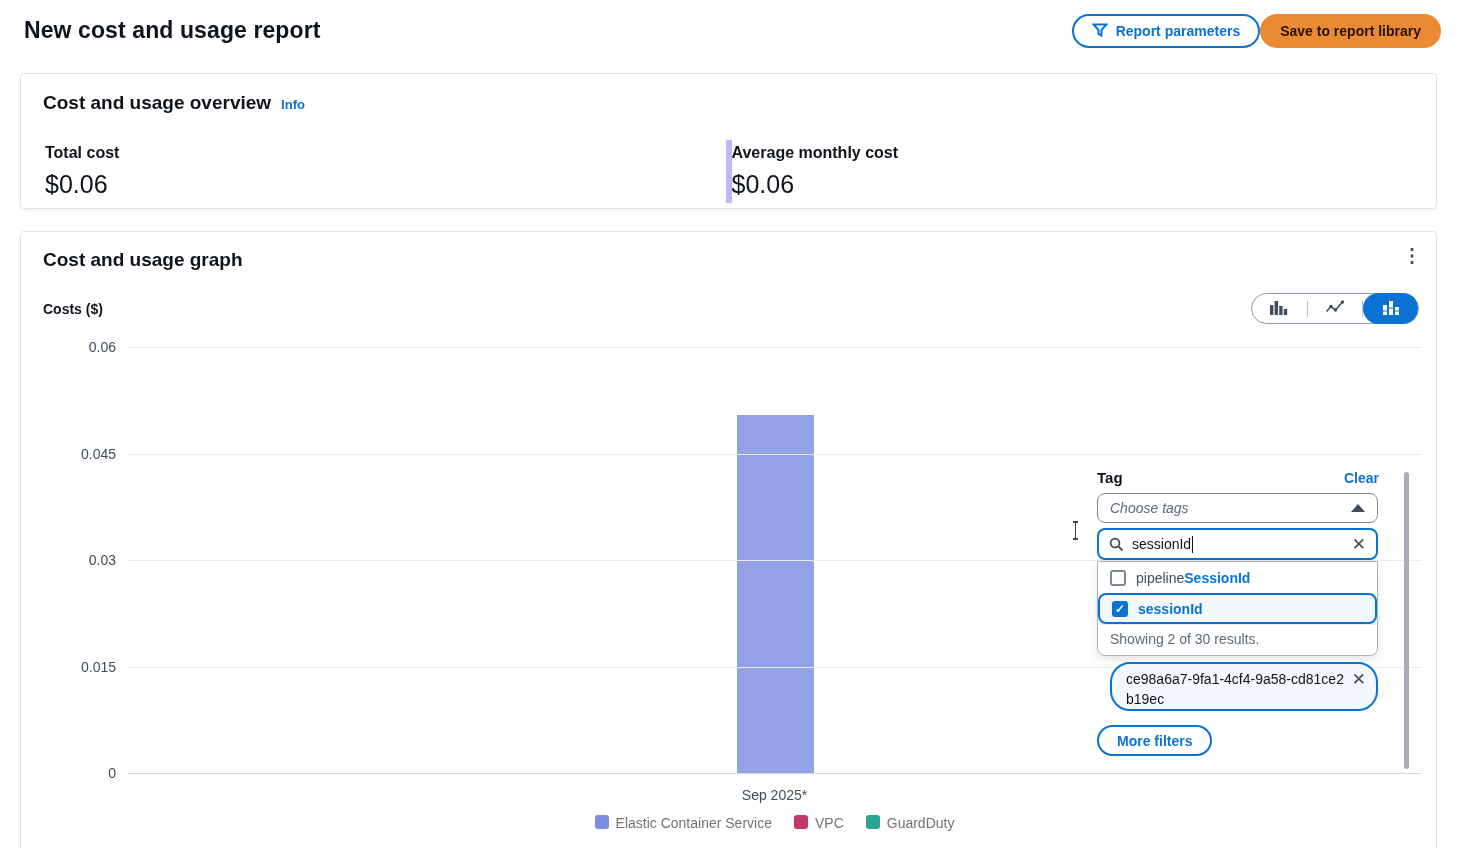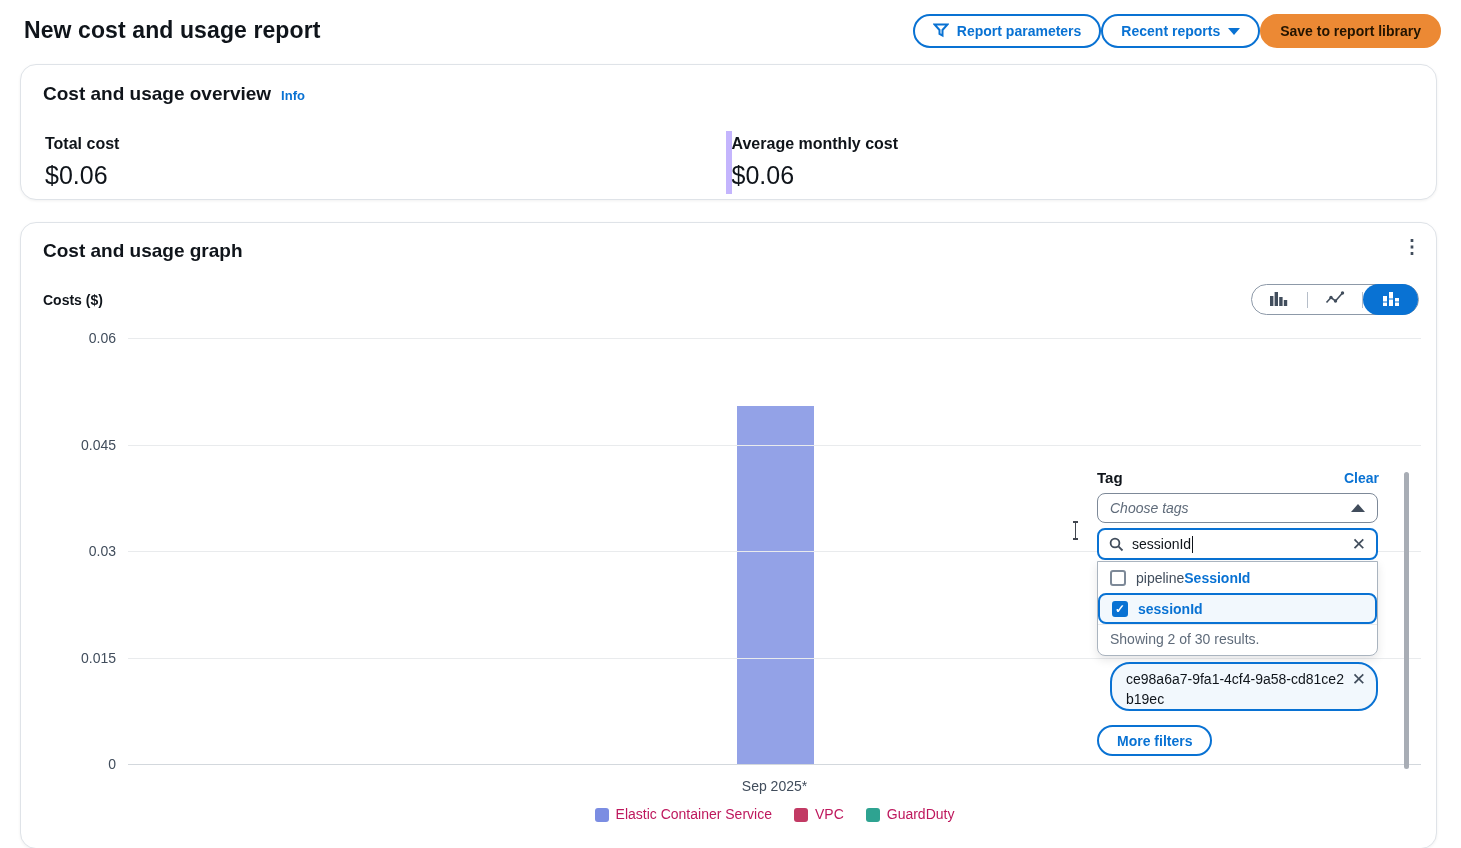--- a/index.html
+++ b/index.html
@@ -10,21 +10,21 @@
   
   .page-title { left:24px; top:17px; font-size:23px; font-weight:bold; letter-spacing:.1px; }
   .topbar { right:20px; top:14px; display:flex; gap:0; }
   .btn { height:34px; border-radius:17px; display:flex; align-items:center; justify-content:center; gap:8px;
          font-size:14px; font-weight:bold; cursor:pointer; white-space:nowrap; padding:0 18px; background:#fff;
          border:2px solid #0972d3; color:#0972d3; }
   .btn-primary { background:#ec8934; border:2px solid #ec8934; color:#231400; }
   .caret-down { width:0; height:0; border-left:6px solid transparent; border-right:6px solid transparent; border-top:7px solid #0972d3; }
 
   
-  .card { background:#fff; border:1px solid #dfe3e8; border-radius:16px; box-shadow:0 1px 3px rgba(0,7,22,.06); }
+  .card { background:#fff; border:1px solid #dfe3e8; border-radius:4px; box-shadow:0 1px 3px rgba(0,7,22,.06);margin-top:9px; }
   #overview-card { left:20px; top:64px; width:1417px; height:136px; }
   #graph-card    { left:20px; top:222px; width:1417px; height:627px; }
   .card-title { font-size:19px; font-weight:bold; }
   .info-link { color:#0972d3; font-size:13px; font-weight:bold; margin-left:10px; cursor:pointer; }
 
   .metrics { position:absolute; left:24px; right:24px; top:66px; display:flex; }
   .metric { flex:1; padding:4px 0 4px 0; }
   .metric + .metric { border-left:6px solid #c4b5fd; }
   .metric-label { font-size:16px; font-weight:bold; color:#0f141a; }
   .metric-value { font-size:25px; margin-top:8px; color:#0f141a; }
@@ -40,21 +40,21 @@
   .seg.selected { background:#0972d3; border-radius:16px; height:31px; margin:-1px 0; }
 
   
   #plot { position:absolute; left:107px; top:115px; width:1293px; height:426px; }
   .gridline { position:absolute; left:0; right:0; height:1px; background:#e9ebed; }
   .gridline.base { background:#d3d8dd; }
   .ytick { position:absolute; right:100%; margin-right:12px; transform:translateY(-50%); font-size:14px; color:#414d5c; white-space:nowrap; }
   #bar { position:absolute; width:77px; left:609px; bottom:0; background:#7b8de2; opacity:.82; cursor:pointer; }
   .xtick { position:absolute; left:0; right:0; top:440px; text-align:center; font-size:14px; color:#414d5c; }
   #legend { position:absolute; left:0; right:0; top:468px; display:flex; justify-content:center; gap:22px; }
-  .legend-item { display:flex; align-items:flex-end; gap:7px; font-size:14px; color:#be185d; cursor:pointer; }
+  .legend-item { display:flex; align-items:flex-start; gap:7px; font-size:14px; color:#737373; cursor:pointer; }
   .legend-swatch { width:14px; height:14px; border-radius:3px; }
 
   
   .tag-label { left:1097px; top:469px; font-size:15px; font-weight:bold; }
   .clear-link { left:1344px; top:470px; font-size:14px; font-weight:bold; color:#0972d3; cursor:pointer; }
   .select { left:1097px; top:493px; width:281px; height:30px; background:#fff; border:1px solid #7d8998; border-radius:8px;
             display:flex; align-items:center; padding:0 12px; cursor:pointer; }
   .select-placeholder { font-size:14px; font-style:italic; color:#5f6b7a; flex:1; }
   .caret-up { width:0; height:0; border-left:7px solid transparent; border-right:7px solid transparent; border-bottom:8px solid #414d5c; }
 
@@ -96,24 +96,20 @@
   <h1 class="abs page-title">New cost and usage report</h1>
 
   <div class="abs topbar">
     <div class="btn">
       <span>
         <svg width="16" height="16" viewBox="0 0 16 16" fill="none" stroke="#0972d3" stroke-width="2">
             <path d="M1.5 2.5h13l-5 5.5v5.5l-3-1.7V8z"></path>
           </svg>
       </span>
       <span>Report parameters</span>
-    </div>
-    <div class="btn">
-      <span>Recent reports</span>
-      <span class="caret-down"></span>
     </div>
     <div class="btn btn-primary">
       <span>Save to report library</span>
     </div>
   </div>
 
   <section class="abs card" id="overview-card">
     <div style="position:absolute; left:22px; top:18px; display:flex; align-items:baseline;">
       <span class="card-title">Cost and usage overview</span>
       <a class="info-link">Info</a>

